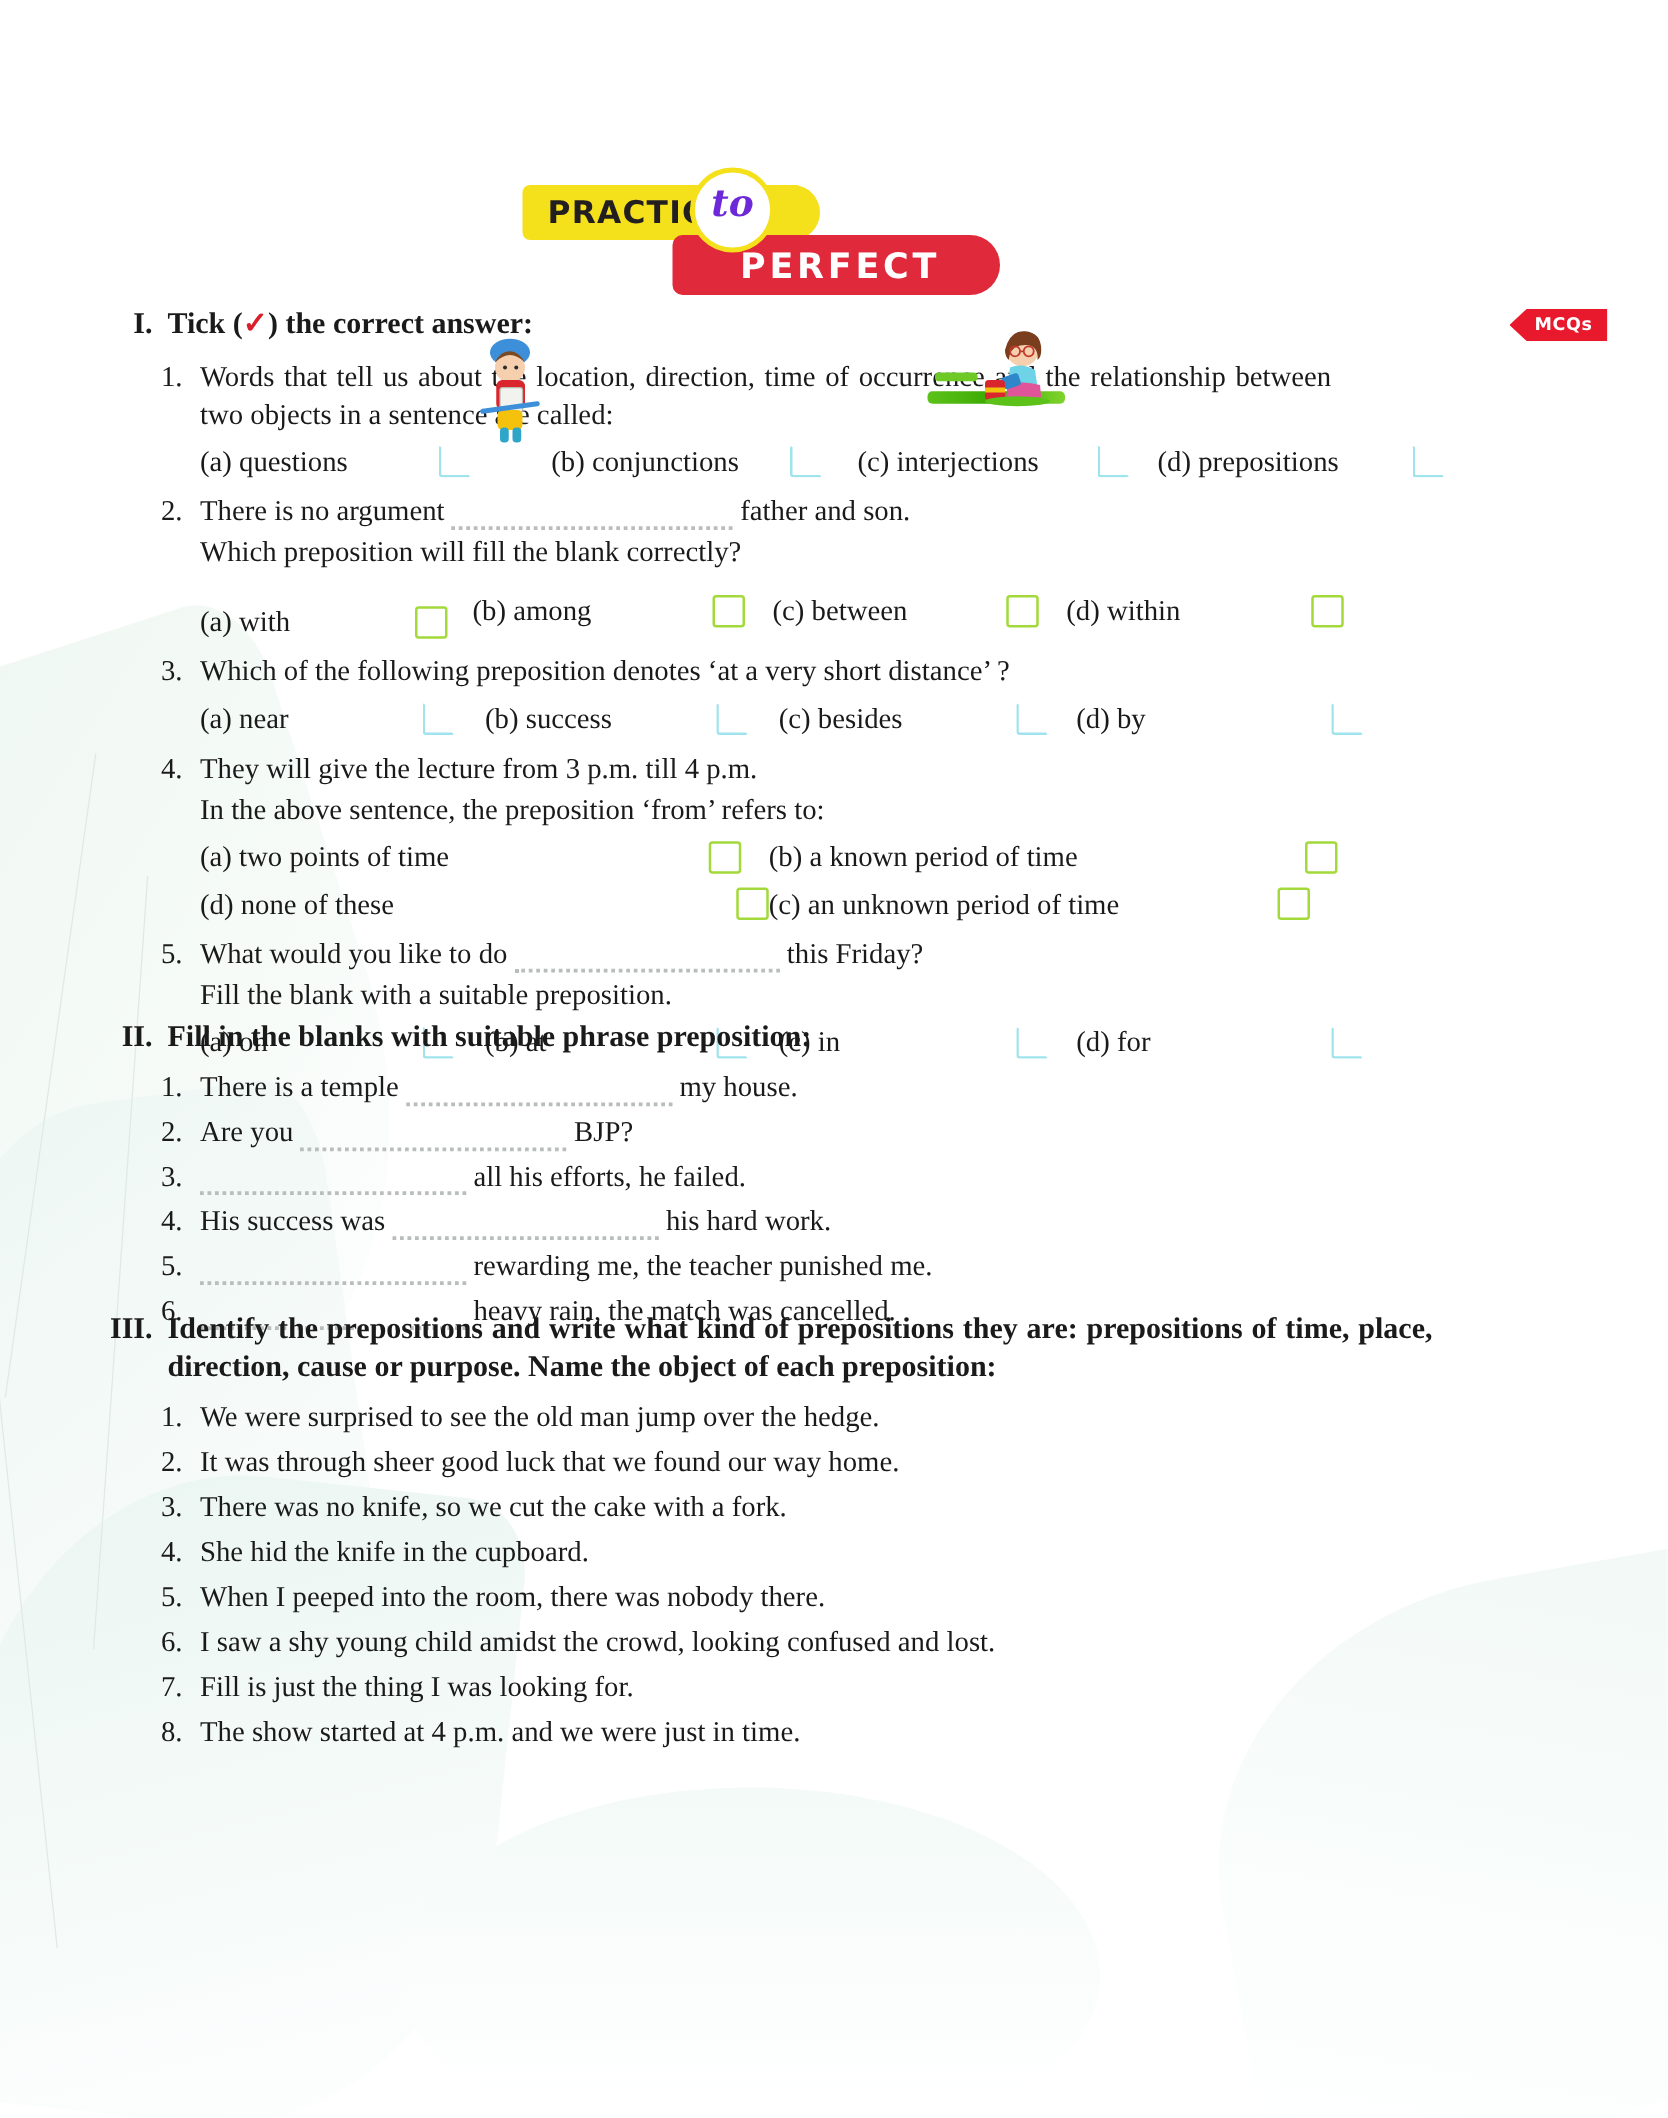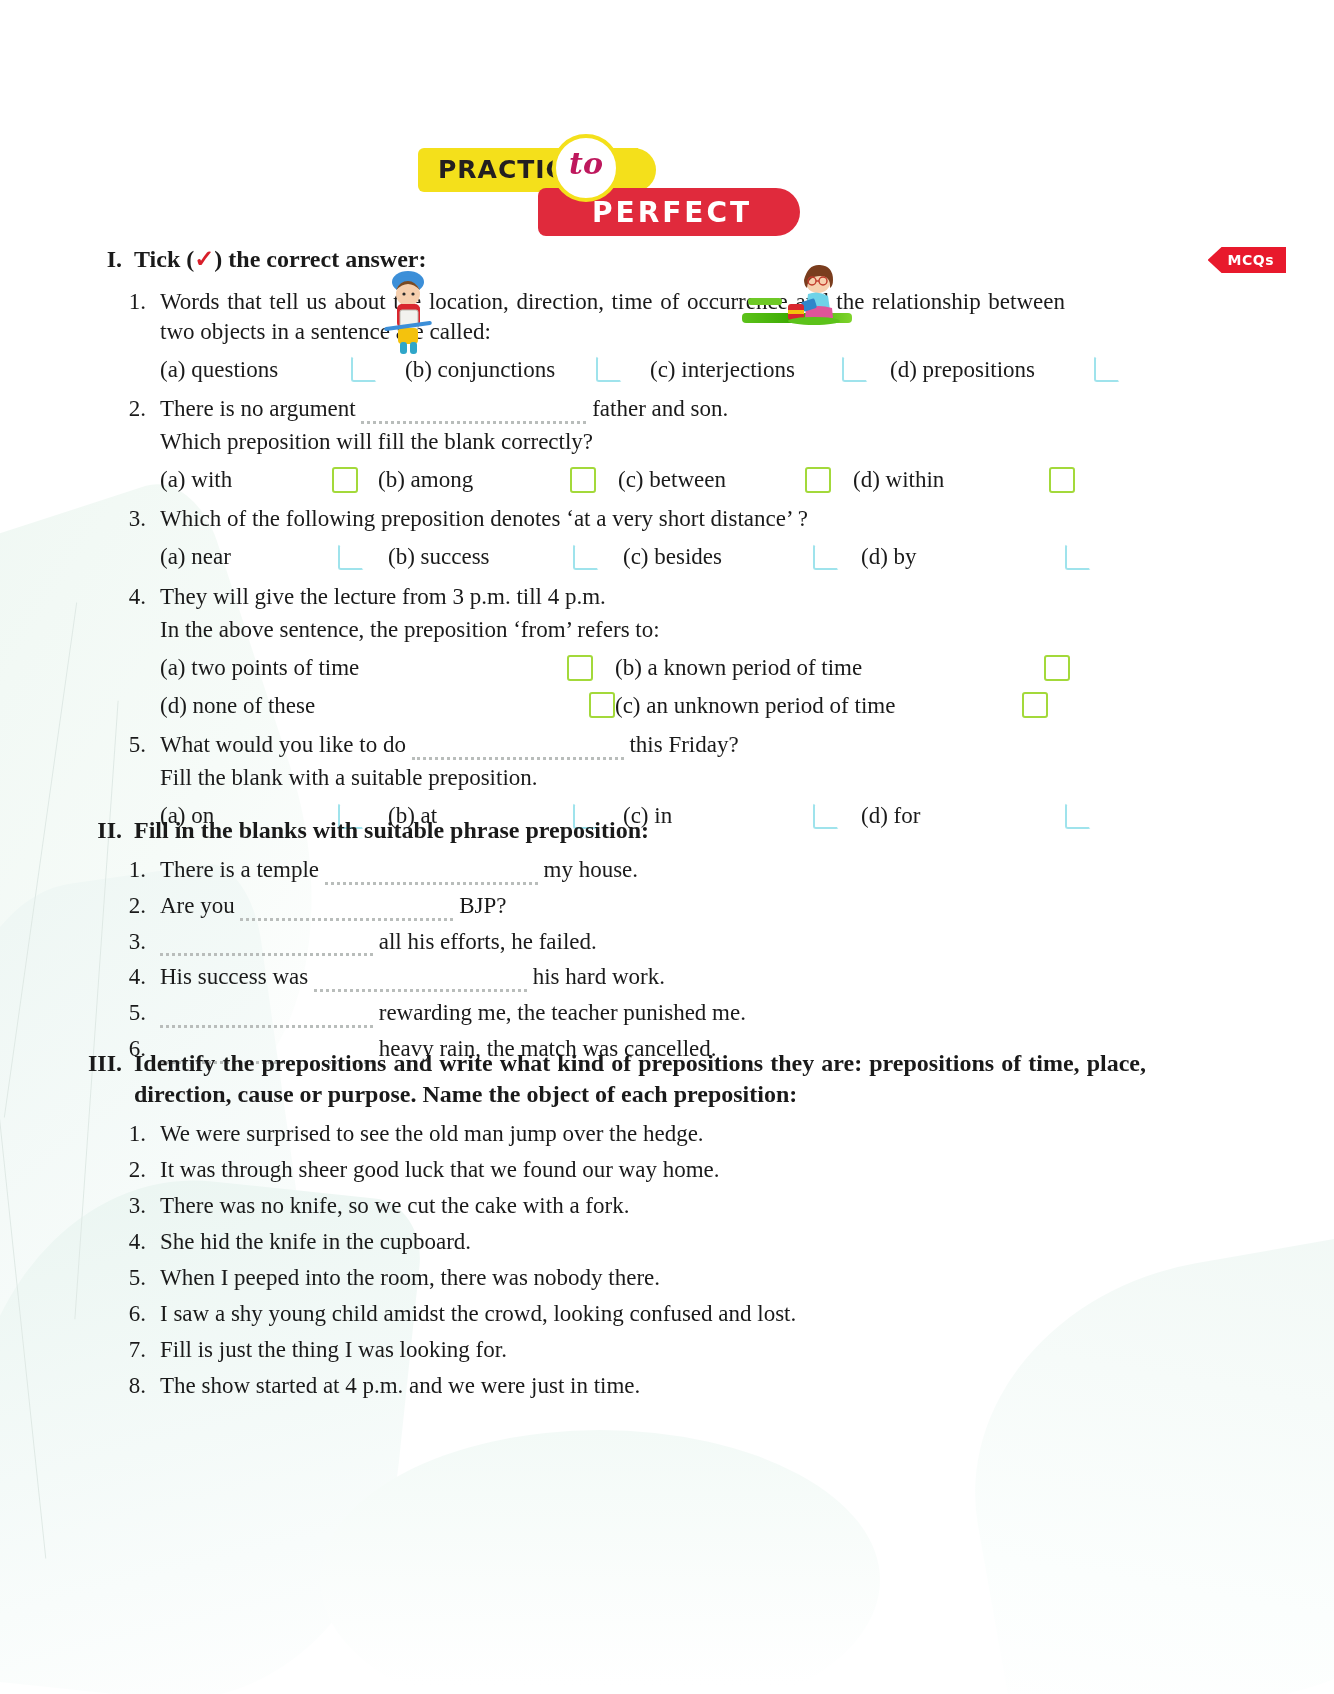--- a/index.html
+++ b/index.html
@@ -52,21 +52,21 @@
     color:#231f20; z-index:5;
   }
   .to-bubble {
     position:absolute; left:552px; top:6px; width:68px; height:68px;
     background:#ffffff; border:4px solid #f4e01b; border-radius:50%;
     z-index:6;
   }
   .to-text {
     position:absolute; left:552px; top:18px; width:68px;
     text-align:center; font-style:italic; font-weight:bold; font-size:30px;
-    font-family:"DejaVu Serif", serif; color:#be185d; z-index:7;
+    font-family:"DejaVu Serif", serif; color:#6d28d9; z-index:7;
   }
   .red-bar {
     position:absolute; left:560px; top:60px; width:240px; height:48px;
     background:#e02a3c; border-radius:0 26px 26px 0;
     transform:skewX(-0deg);
   }
   .red-bar:before{
     content:""; position:absolute; left:-22px; top:0; width:44px; height:48px;
     background:#e02a3c; border-radius:8px 0 0 8px;
   }
@@ -214,21 +214,21 @@
 
     <div class="qrow" style="margin-top:12px;">
       <div class="qnum">1.</div>
       <div class="qbody">
         <div class="justified" style="width:905px;">Words that tell us about the location, direction, time of occurrence and the relationship between two objects in a sentence are called:</div>
         <div class="opts" style="margin-top:8px;">
           <div class="opt" style="width:245px;">
             <span class="opt-label">(a) questions</span>
             <span class="box cyan" style="margin-left:auto;margin-right:28px;"></span>
           </div>
-          <div class="opt" style="width:245px;">
+          <div class="opt" style="width:245px;margin-left:36px;">
             <span class="opt-label">(b) conjunctions</span>
             <span class="box cyan" style="margin-left:auto;margin-right:28px;"></span>
           </div>
           <div class="opt" style="width:240px;">
             <span class="opt-label">(c) interjections</span>
             <span class="box cyan" style="margin-left:auto;margin-right:22px;"></span>
           </div>
           <div class="opt" style="width:230px;">
             <span class="opt-label">(d) prepositions</span>
             <span class="box cyan" style="margin-left:auto;"></span>
@@ -240,21 +240,21 @@
     <div class="qrow" style="margin-top:10px;">
       <div class="qnum">2.</div>
       <div class="qbody">
         <div>
           <span>There is no argument</span>
           <span class="blank" style="width:225px;"></span>
           <span>father and son.</span>
         </div>
         <div class="sub">Which preposition will fill the blank correctly?</div>
         <div class="opts" style="margin-top:8px;">
-          <div class="opt" style="width:218px;">
+          <div class="opt" style="width:218px;margin-top:18px;">
             <span class="opt-label">(a) with</span>
             <span class="box green" style="margin-left:auto;margin-right:20px;"></span>
           </div>
           <div class="opt" style="width:240px;">
             <span class="opt-label">(b) among</span>
             <span class="box green" style="margin-left:auto;margin-right:22px;"></span>
           </div>
           <div class="opt" style="width:235px;">
             <span class="opt-label">(c) between</span>
             <span class="box green" style="margin-left:auto;margin-right:22px;"></span>

